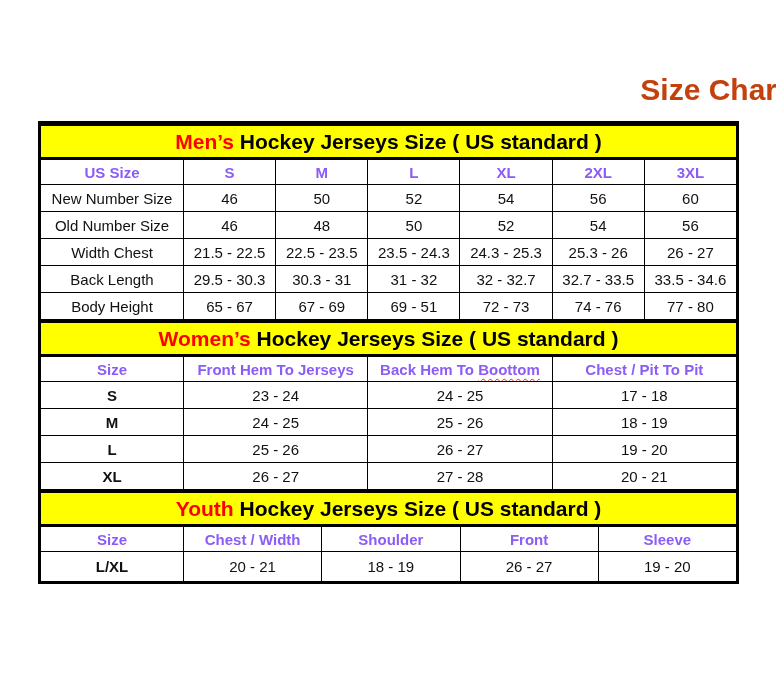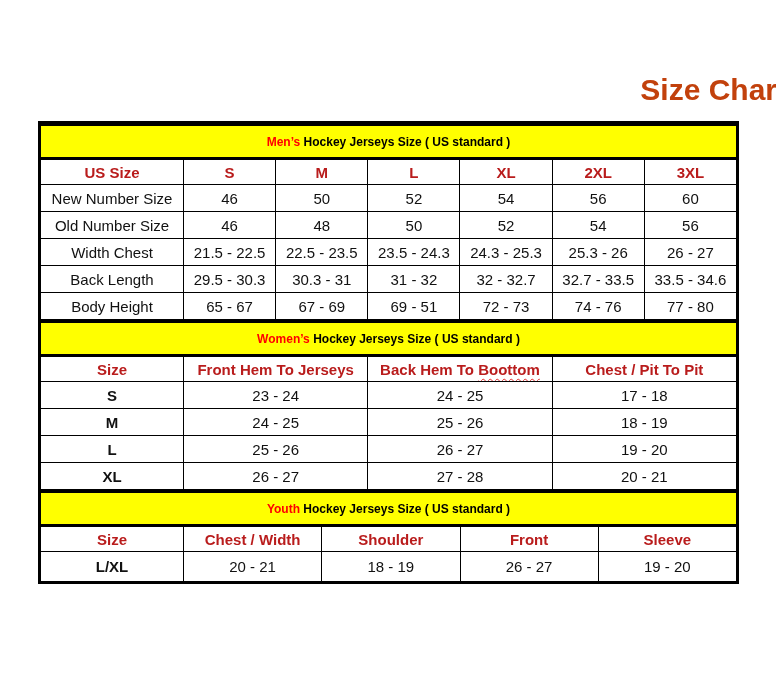--- a/index.html
+++ b/index.html
@@ -45,33 +45,33 @@
     border: 1px solid #000;
     text-align: center;
     vertical-align: middle;
     padding: 0 2px;
     overflow: hidden;
     white-space: nowrap;
   }
   tr.band td {
     background: #ffff00;
     height: 31px;
-    font-size: 12px;
+    font-size: 21px;
     font-weight: bold;
     border-top: 3px solid #000;
     border-bottom: 3px solid #000;
     color: #000;
   }
   tr.band .hl { color: #ff0000; }
   tr.head th {
     height: 24px;
     font-size: 15px;
     font-weight: bold;
     background: #fff;
-    color: #b91c1c;
+    color: #8b5cf6;
   }
   table.sz td.cell, table.sz td.lab {
     height: 26px;
     font-size: 15px;
     font-weight: normal;
   }
   table.sz td.lab.bold { font-weight: bold; }
   table.youth td.cell, table.youth td.lab { height: 29px; }
   .sq {
     text-decoration: underline wavy #e03131;

